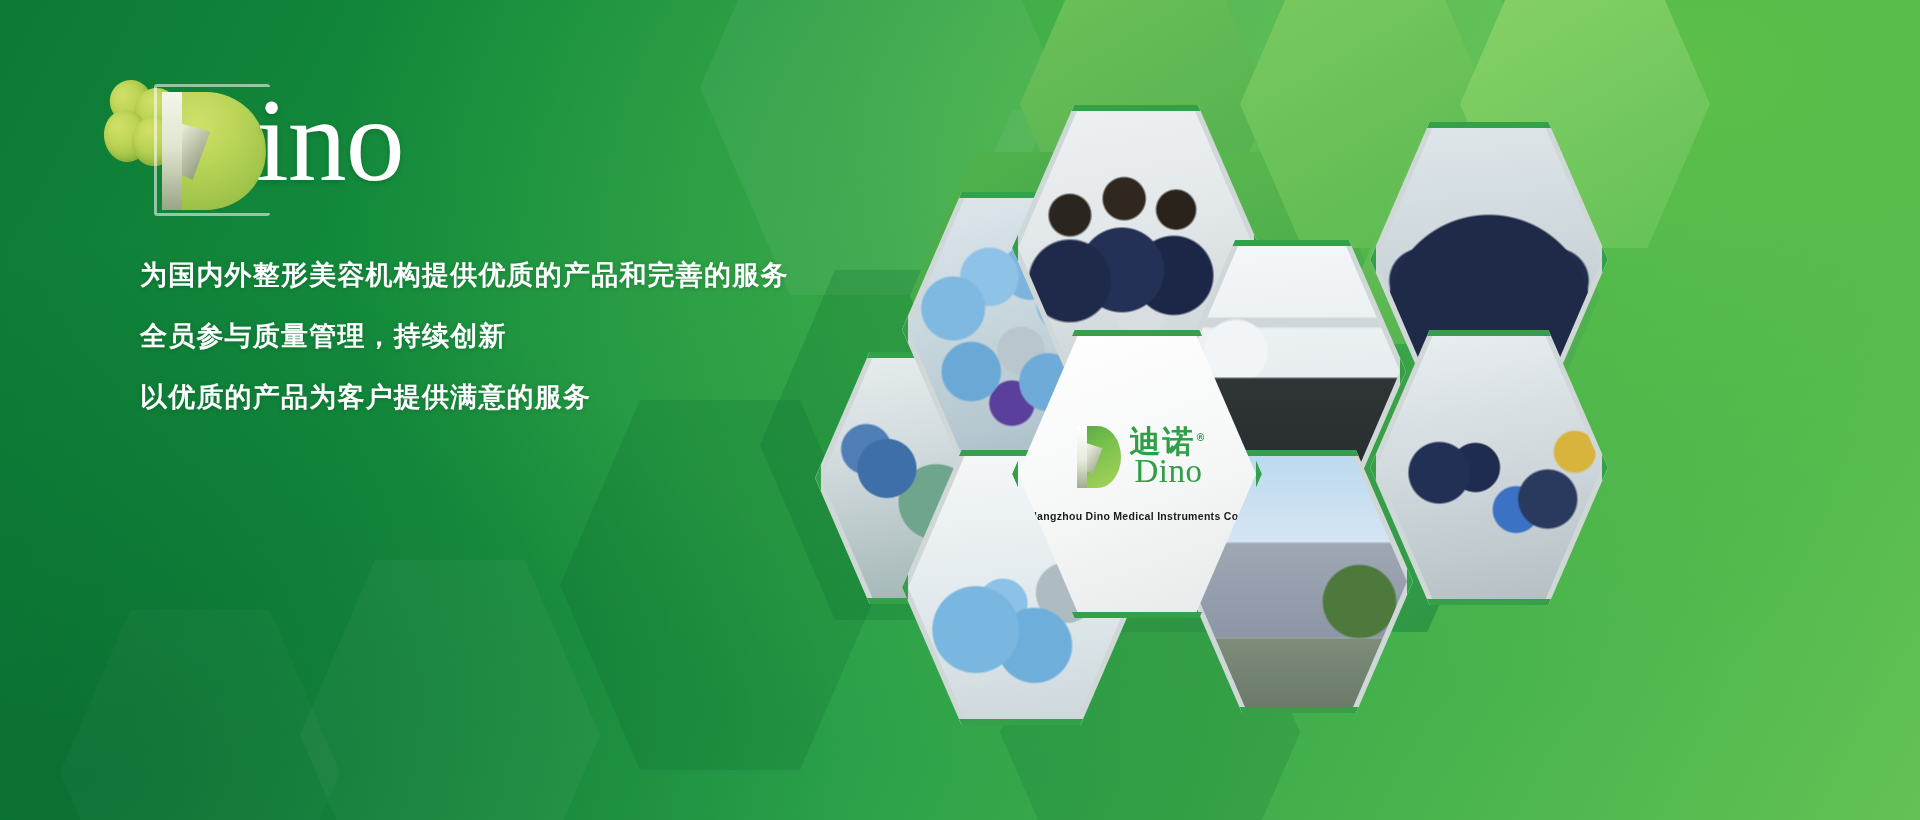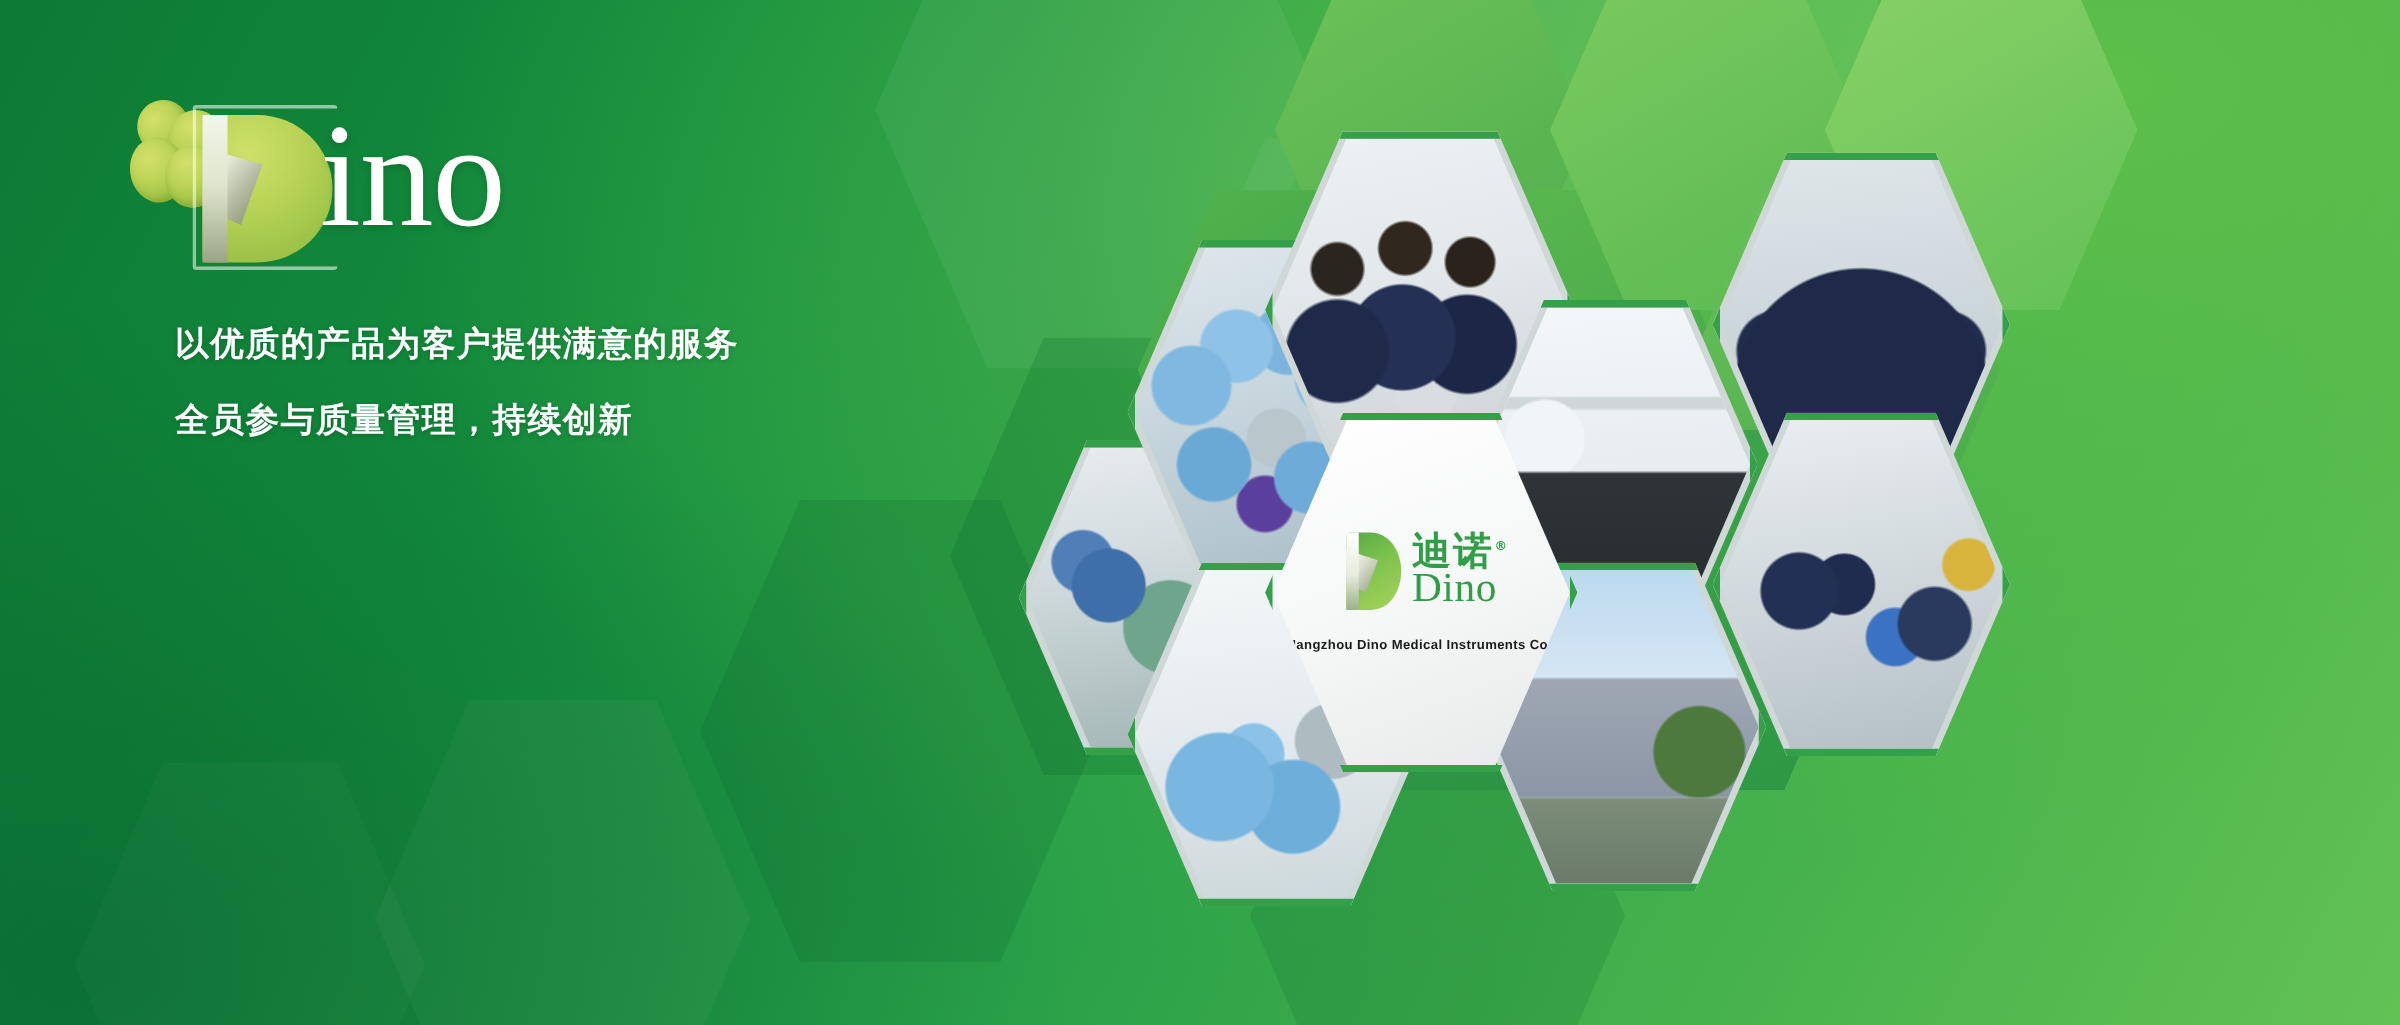--- a/index.html
+++ b/index.html
@@ -210,21 +210,21 @@
   }
   .chex-cn {
     font-size:31px; font-weight:700; color:#2f9e46; letter-spacing:2px;
     font-family:"DejaVu Sans","Liberation Sans",sans-serif; line-height:1;
   }
   .chex-reg { font-size:10px; color:#2f9e46; vertical-align:super; }
   .chex-en {
     font-family:Liberation Serif, serif;
     font-size:33px; color:#2f9e46; line-height:1; margin-top:-2px; letter-spacing:.5px;
   }
-  .chex-mark-col { display:flex; flex-direction:column; align-items:flex-start; }
+  .chex-mark-col { display:flex; flex-direction:column; align-items:center; }
   .chex-company {
     font-size:10.5px; font-weight:700; color:#1b1b1b; letter-spacing:.3px;
     margin-top:16px; white-space:nowrap;
   }
 </style>
 </head>
 <body>
 
 <div id="banner">
 
@@ -250,22 +250,23 @@
     <div class="dletter">
       <div class="leafbowl"></div>
       <div class="curl"></div>
       <div class="stem"></div>
       <div class="frame"></div>
     </div>
     <div class="wordmark">ino</div>
   </div>
 
   <div id="slogans">
+    <div class="slogan">为国内外整形美容机构提供优质的产品和完善的服务</div>
+    <div class="slogan">全员参与质量管理，持续创新</div>
     <div class="slogan">以优质的产品为客户提供满意的服务</div>
-    <div class="slogan">全员参与质量管理，持续创新</div>
   </div>
 
   <div id="cluster">
 
     <div class="hex" style="left:180px; top:-40px; width:250px; height:288px; background:linear-gradient(150deg,#6ec25a,#4fae4c);"></div>
     <div class="hex" style="left:290px; top:152px; width:250px; height:288px; background:linear-gradient(150deg,#5cb94f,#3ea347);"></div>
     <div class="hex" style="left:70px;  top:152px; width:250px; height:288px; background:linear-gradient(150deg,#52b44c,#349b45);"></div>
     <div class="hex" style="left:400px; top:-40px; width:250px; height:288px; background:linear-gradient(150deg,#7ccb60,#5ab951);"></div>
     <div class="hex" style="left:510px; top:152px; width:250px; height:288px; background:linear-gradient(150deg,#6cc258,#45a94a);"></div>
     <div class="hex" style="left:620px; top:-40px; width:250px; height:288px; background:linear-gradient(150deg,#8ad268,#63c156);"></div>

